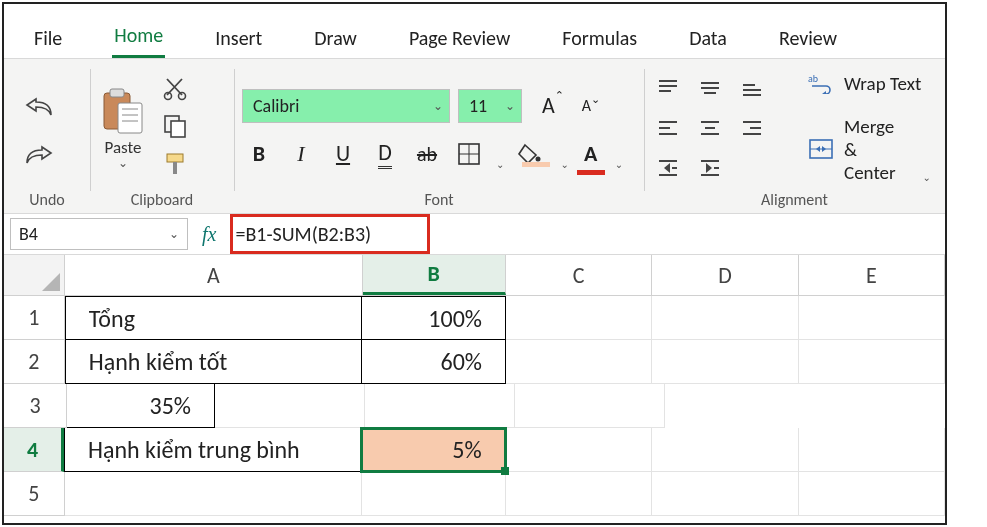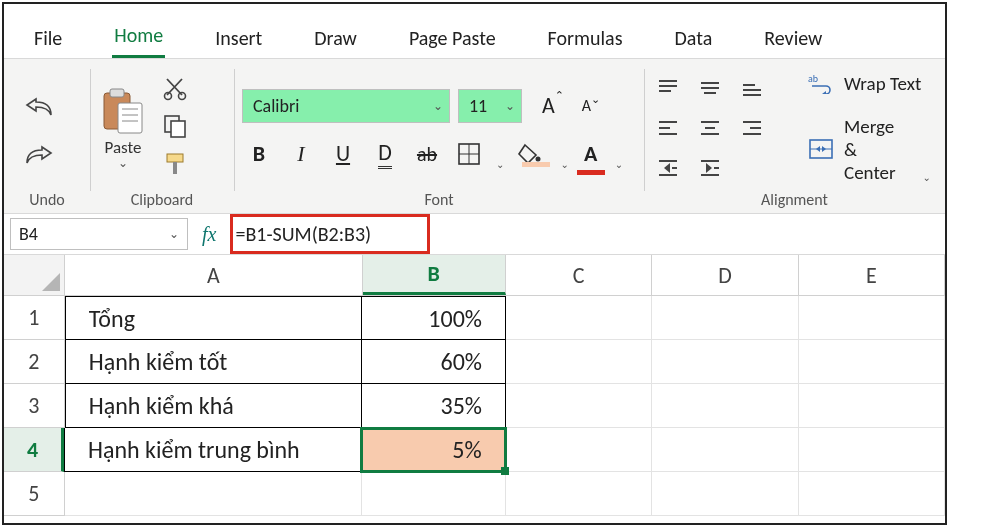--- a/index.html
+++ b/index.html
@@ -331,21 +331,21 @@
 </head>
 <body>
 
 <div class="frame">
 
   <div class="tabs-row">
     <div class="tab">File</div>
     <div class="tab active">Home</div>
     <div class="tab">Insert</div>
     <div class="tab">Draw</div>
-    <div class="tab">Page Paste</div>
+    <div class="tab">Page Review</div>
     <div class="tab">Formulas</div>
     <div class="tab">Data</div>
     <div class="tab">Review</div>
   </div>
 
   <div class="ribbon">
 
     <div class="group" style="width:70px">
       <div class="group-body">
         <div class="undo-stack">
@@ -580,21 +580,20 @@
       <div class="row">
         <div class="rowh">2</div>
         <div class="cell A bord bord-first-col">Hạnh kiểm tốt</div>
         <div class="cell B bord">60%</div>
         <div class="cell C"></div>
         <div class="cell D"></div>
         <div class="cell E"></div>
       </div>
       <div class="row">
         <div class="rowh">3</div>
-        <div class="cell A bord bord-first-col">Hạnh kiểm khá</div>
         <div class="cell B bord">35%</div>
         <div class="cell C"></div>
         <div class="cell D"></div>
         <div class="cell E"></div>
       </div>
       <div class="row">
         <div class="rowh sel">4</div>
         <div class="cell A bord bord-first-col">Hạnh kiểm trung bình</div>
         <div class="cell B bord active-cell">5%</div>
         <div class="cell C"></div>

